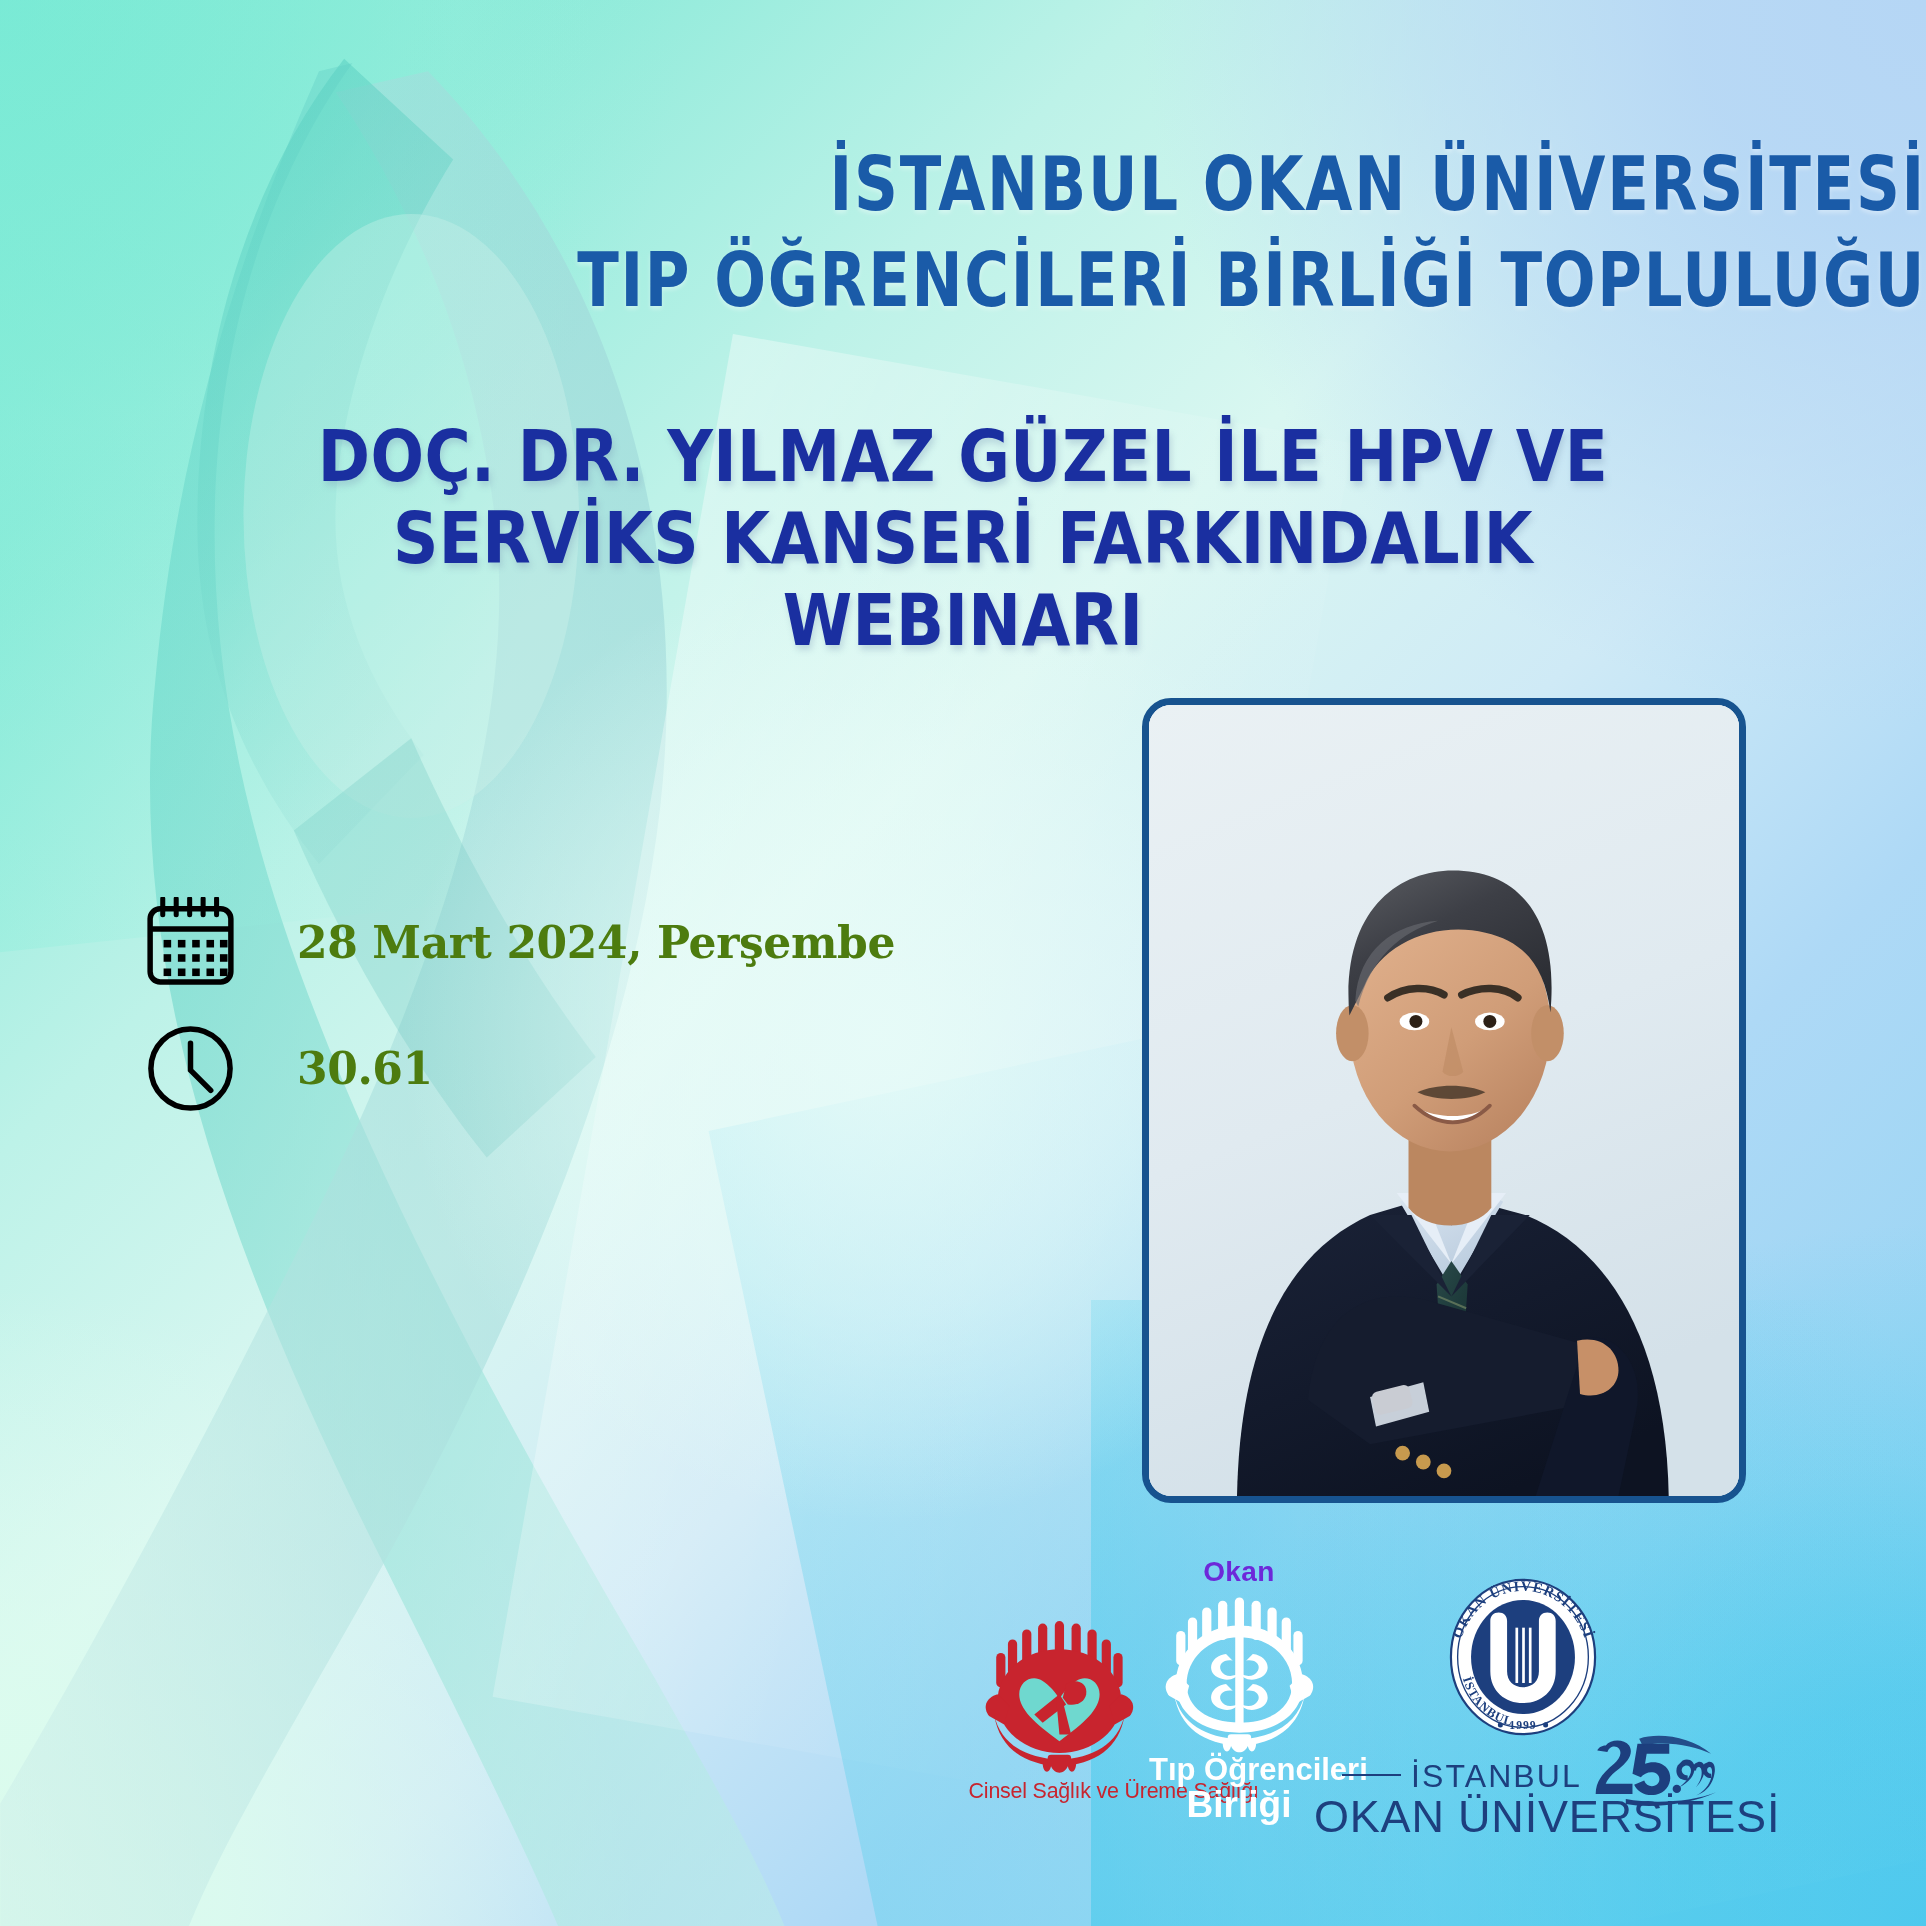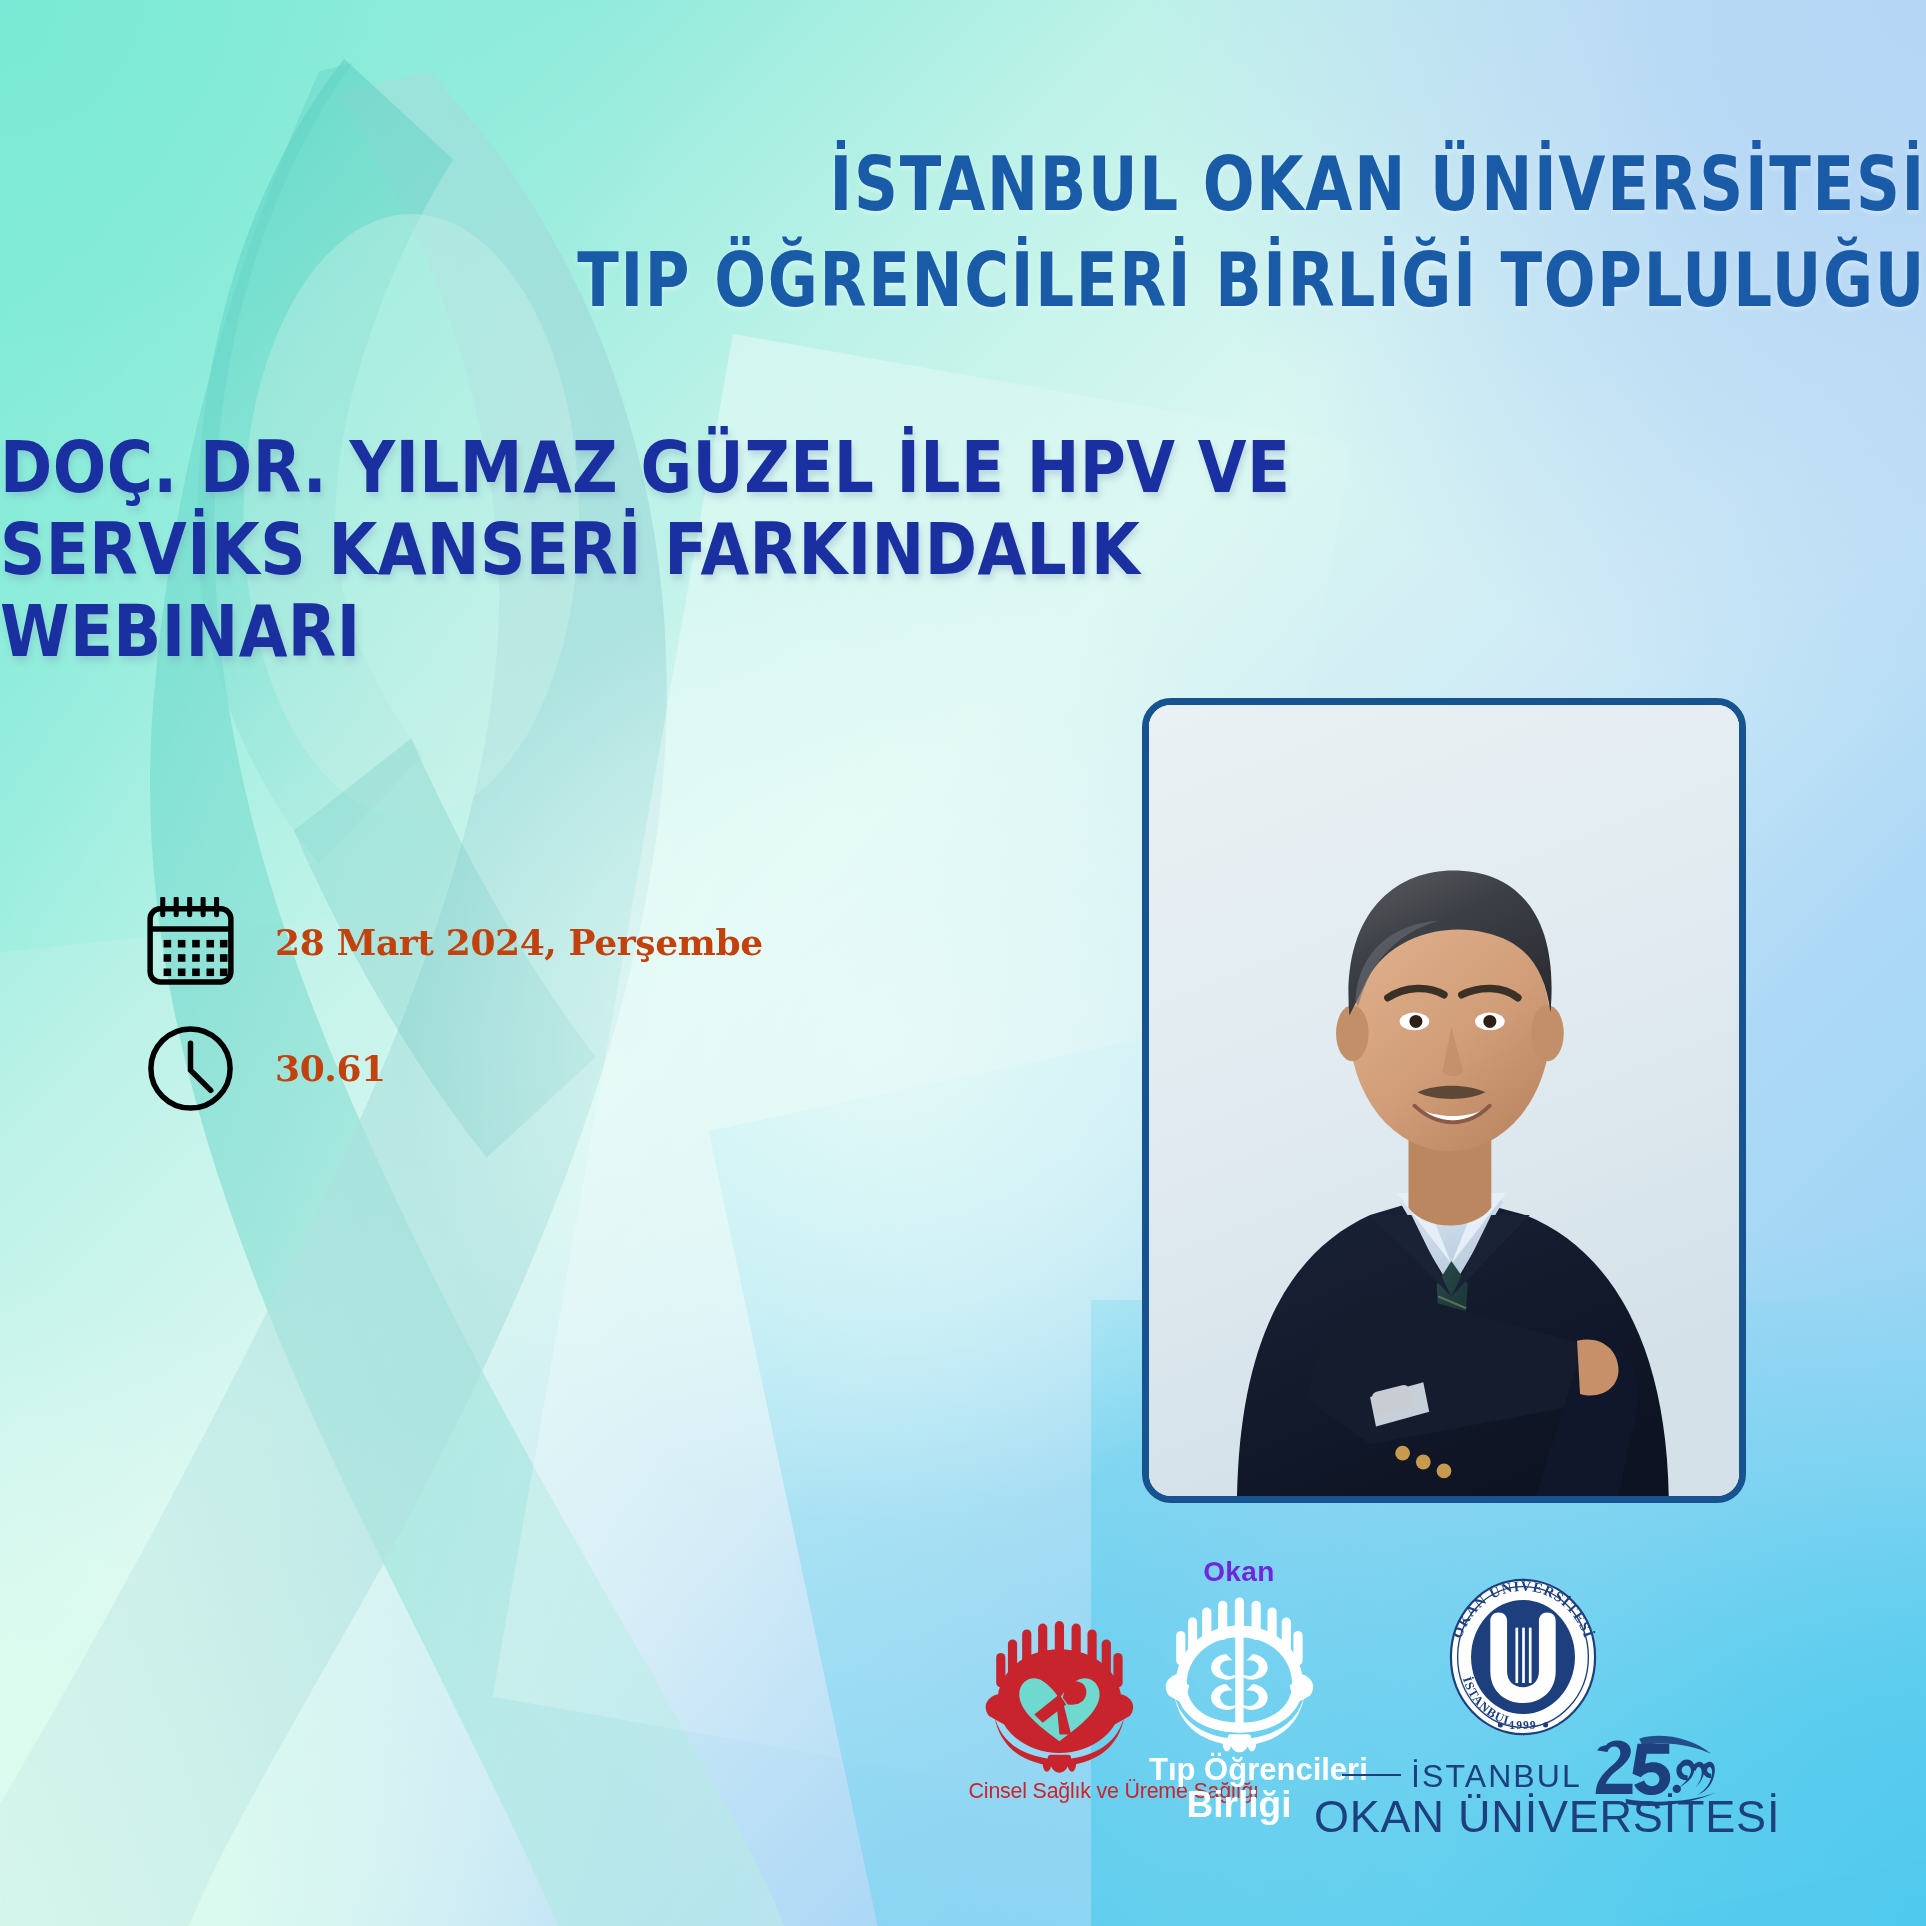--- a/index.html
+++ b/index.html
@@ -110,22 +110,22 @@
     line-height:1.33;
     color:#1a5ba8;
     text-transform:uppercase;
     transform:scaleY(1.22);
     transform-origin:center top;
     text-shadow:0 2.5px 4.2px rgba(255,255,255,.35);
   }
   .head-line.l2{margin-top:15px;}
 
   .title-block{
-    position:absolute;left:0;top:423px;width:1926px;
-    z-index:6;
+    position:absolute;left:0;top:412px;width:1926px;
+    text-align:center;z-index:6;
   }
   .title-line{
     font-family:"DejaVu Sans",sans-serif;
     font-weight:700;
     font-size:63px;
     letter-spacing:0.4px;
     line-height:1.30;
     color:#1a2fa0;
     text-transform:uppercase;
     transform:scaleY(1.12);
@@ -140,25 +140,25 @@
   .info-row{
     display:flex;align-items:center;
     height:126px;
   }
   .info-ico{
     width:105px;height:105px;flex:0 0 105px;
     display:flex;align-items:center;justify-content:center;
   }
   .info-ico svg{display:block;}
   .info-txt{
-    margin-left:32px;
+    margin-left:54px;
     font-family:"DejaVu Serif",serif;
     font-weight:700;
-    font-size:36px;
-    color:#c2410c;
+    font-size:44px;
+    color:#4d7c0f;
     white-space:nowrap;
     letter-spacing:-0.4px;
   }
 
   
   .photo-frame{
     position:absolute;left:1142px;top:698px;
     width:604px;height:805px;
     border:7.6px solid #17538f;
     border-radius:29px;

